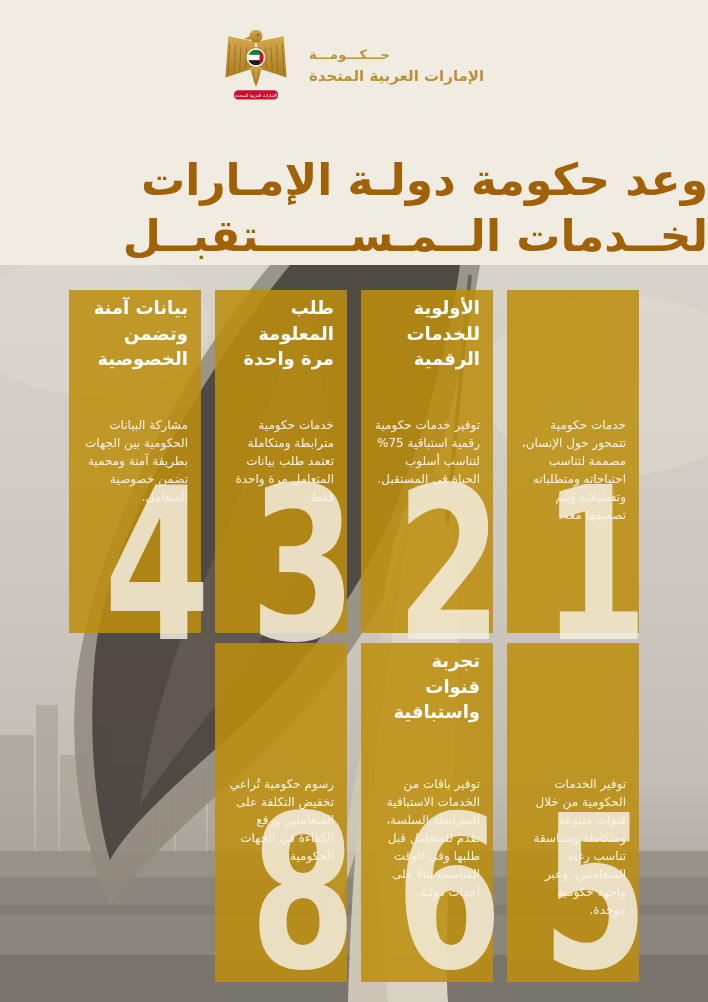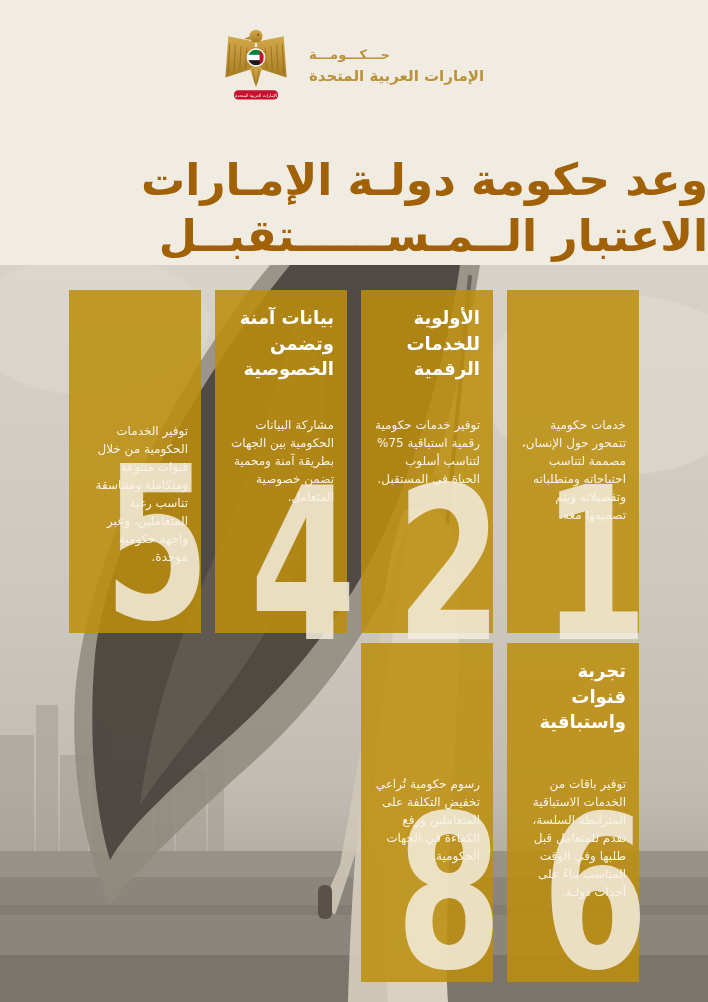--- a/index.html
+++ b/index.html
@@ -35,21 +35,21 @@
   .grid{
     position:absolute;top:290px;left:69px;width:570px;
     display:grid;direction:rtl;
     grid-template-columns:repeat(4,132px);
     grid-template-rows:343px 339px;
     column-gap:14px;row-gap:10px;
   }
   .card{
     position:relative;
     background:rgba(188,142,14,0.87);
-    padding:15px 13px;
+    padding:5px 13px;
     direction:rtl;
     overflow:visible;
   }
   .card-title{
     position:relative;z-index:3;
     color:#ffffff;font-weight:bold;font-size:18px;line-height:1.42;
     text-align:right;white-space:pre-line;
   }
   .card-body{
     position:absolute;z-index:3;right:13px;left:13px;
@@ -119,21 +119,21 @@
       <text x="45" y="97" font-size="6" fill="#ffffff" text-anchor="middle">الإمارات العربية المتحدة</text>
     </svg>
     <div class="logo-text">
       <span class="logo-line1">حـــكـــومـــة</span>
       <span class="logo-line2">الإمارات العربية المتحدة</span>
     </div>
   </div>
 
   <div class="main-title">
     <div>وعد حكومة دولـة الإمـارات</div>
-    <div>الاعتبار الــمـســــــتقبــل</div>
+    <div>لخــدمات الــمـســــــتقبــل</div>
   </div>
 
   <div class="photo">
     <svg width="708" height="737" viewBox="0 0 708 737">
 
       <g fill="#a39d92" opacity="0.55">
         <rect x="0" y="470" width="34" height="120"></rect>
         <rect x="36" y="440" width="22" height="150"></rect>
         <rect x="60" y="490" width="28" height="100"></rect>
         <rect x="92" y="460" width="18" height="130"></rect>
@@ -174,20 +174,27 @@
     </div>
 
     <div class="card row1">
       <div class="card-title">الأولوية
 للخدمات
 الرقمية</div>
       <div class="card-body">توفير خدمات حكومية رقمية استباقية 75% لتناسب أسلوب الحياة في المستقبل.</div>
       <div class="card-num">2</div>
     </div>
 
+    <div class="card row1">
+      <div class="card-title">طلب
+المعلومة
+مرة واحدة</div>
+      <div class="card-body">خدمات حكومية مترابطة ومتكاملة تعتمد طلب بيانات المتعامل مرة واحدة فقط.</div>
+      <div class="card-num">3</div>
+    </div>
 
     <div class="card row1">
       <div class="card-title">بيانات آمنة
 وتضمن
 الخصوصية</div>
       <div class="card-body">مشاركة البيانات الحكومية بين الجهات بطريقة آمنة ومحمية تضمن خصوصية المتعامل.</div>
       <div class="card-num">4</div>
     </div>
 
     <div class="card row2">

